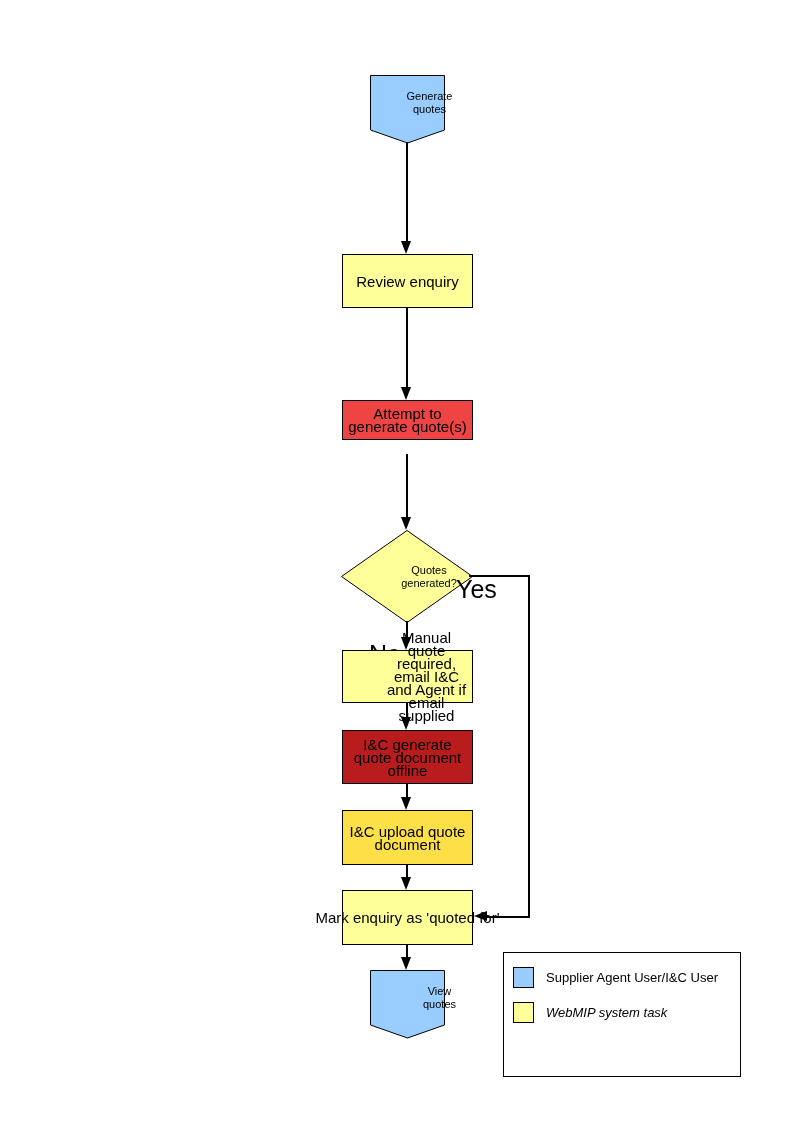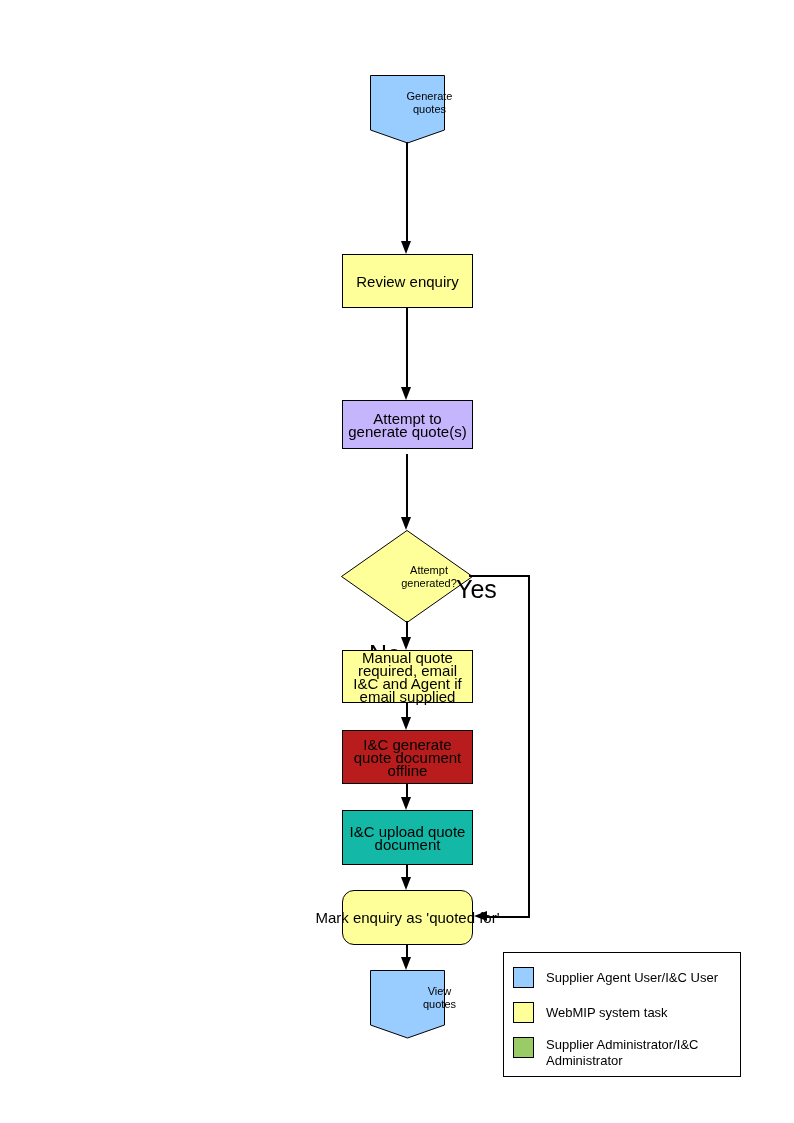--- a/index.html
+++ b/index.html
@@ -12,21 +12,21 @@
   .canvas { position:relative; width:794px; height:1123px; background:#ffffff; overflow:hidden; }
 
   
   .node {
     position:absolute; width:131px;
     border:1px solid #000;
     display:flex; align-items:center; justify-content:center;
     text-align:center; font-size:15px; line-height:13px;
     padding:2px;
   }
-  .node.nowrap { white-space:nowrap; padding:2px 0;border-radius:12px; }
+  .node.nowrap { white-space:nowrap; padding:2px 0; }
 
   
   .shape { position:absolute; }
   .shape svg { display:block; }
   .shape .shape-label {
     position:absolute; left:0; right:0;
     display:flex; align-items:center; justify-content:center;
     text-align:center; font-size:11px; line-height:13px;padding-left:44px;
   }
   .pent-label { top:0; height:55px; }
@@ -52,21 +52,21 @@
   .branch { position:absolute; font-size:25px; line-height:25px; }
 
   
   .legend {
     position:absolute; left:503px; top:952px;
     width:238px; height:125px;
     border:1px solid #000; background:#fff;
   }
   .legend-row {
     position:absolute; left:9px; right:6px;
-    display:flex; align-items:center; gap:12px;
+    display:flex; align-items:center; gap:12px;text-align:center;
   }
   .legend-row.top-align { align-items:flex-start; }
   .swatch { width:21px; height:21px; border:1px solid #000; flex:0 0 auto; }
   .legend-label { font-size:13px; line-height:16px; }
 </style>
 </head>
 <body>
 
 <div class="canvas">
 
@@ -78,55 +78,55 @@
   </div>
 
   <div class="vline" style="left:406px; top:142px; height:100px;"></div>
   <div class="ah-down" style="left:401px; top:241px;"></div>
 
   <div class="node" style="left: 342px; top: 254px; height: 54px; background-color: rgb(255, 255, 153);">Review enquiry</div>
 
   <div class="vline" style="left:406px; top:307px; height:81px;"></div>
   <div class="ah-down" style="left:401px; top:387px;"></div>
 
-  <div class="node" style="left: 342px; top: 400px; height: 49px; background-color: #c4b5fd;">Attempt to generate quote(s)</div>
+  <div class="node" style="left: 342px; top: 400px; height: 40px; background-color: #ef4444;">Attempt to generate quote(s)</div>
 
   <div class="vline" style="left:406px; top:454px; height:64px;"></div>
   <div class="ah-down" style="left:401px; top:517px;"></div>
 
   <div class="shape" style="left:341px; top:530px; width:132px; height:93px;">
     <svg width="132" height="93" viewBox="0 0 132 93">
       <polygon points="66,0.5 131.5,46.5 66,92.5 0.5,46.5" stroke="#000" stroke-width="1" style="fill: rgb(255, 255, 153);"></polygon>
     </svg>
     <div class="shape-label diamond-label">
-      <span>Attempt generated?</span>
+      <span>Quotes generated?</span>
     </div>
   </div>
 
   <div class="branch" style="left:456px; top:577px;">Yes</div>
   <div class="hline" style="left:469px; top:575px; width:60px;"></div>
   <div class="vline" style="left:528px; top:575px; height:343px;"></div>
   <div class="hline" style="left:487px; top:916px; width:42px;"></div>
   <div class="ah-left" style="left:474px; top:911px;"></div>
 
   <div class="branch" style="left:369px; top:642px;">No</div>
   <div class="vline" style="left:406px; top:621px; height:17px;"></div>
   <div class="ah-down" style="left:401px; top:637px;"></div>
 
-  <div class="node" style="left: 342px; top: 650px; height: 53px; background-color: rgb(255, 255, 153);">Manual quote required, email I&amp;C and Agent if email supplied</div>
+  <div class="node" style="left: 342px; top: 650px; height: 53px; background-color: rgb(255, 255, 153); padding-left: 40px;">Manual quote required, email I&amp;C and Agent if email supplied</div>
 
   <div class="vline" style="left:406px; top:702px; height:16px;"></div>
   <div class="ah-down" style="left:401px; top:717px;"></div>
 
   <div class="node" style="left: 342px; top: 730px; height: 54px; background-color: #b91c1c;">I&amp;C generate quote document offline</div>
 
   <div class="vline" style="left:406px; top:783px; height:15px;"></div>
   <div class="ah-down" style="left:401px; top:797px;"></div>
 
-  <div class="node" style="left: 342px; top: 810px; height: 55px; background-color: #14b8a6;">I&amp;C upload quote document</div>
+  <div class="node" style="left: 342px; top: 810px; height: 55px; background-color: #fde047;">I&amp;C upload quote document</div>
 
   <div class="vline" style="left:406px; top:864px; height:14px;"></div>
   <div class="ah-down" style="left:401px; top:877px;"></div>
 
   <div class="node nowrap" style="left: 342px; top: 890px; height: 55px; background-color: rgb(255, 255, 153);">Mark enquiry as 'quoted for'</div>
 
   <div class="vline" style="left:406px; top:944px; height:14px;"></div>
   <div class="ah-down" style="left:401px; top:957px;"></div>
 
   <div class="shape" style="left:370px; top:970px; width:95px; height:69px;">
@@ -134,23 +134,19 @@
       <polygon points="0.5,0.5 74.5,0.5 74.5,55 37.5,68 0.5,55" stroke="#000" stroke-width="1" style="fill: rgb(153, 204, 255);"></polygon>
     </svg>
     <div class="shape-label pent-label">View quotes</div>
   </div>
 
   <div class="legend">
     <div class="legend-row" style="top:14px;">
       <div class="swatch" style="background-color: rgb(153, 204, 255);"></div>
       <div class="legend-label">Supplier Agent User/I&amp;C User</div>
     </div>
-    <div class="legend-row" style="top:49px;">
+    <div class="legend-row" style="top:49px;font-style:italic;">
       <div class="swatch" style="background-color: rgb(255, 255, 153);"></div>
       <div class="legend-label">WebMIP system task</div>
-    </div>
-    <div class="legend-row top-align" style="top:84px;">
-      <div class="swatch" style="background-color: rgb(153, 204, 102);"></div>
-      <div class="legend-label">Supplier Administrator/I&amp;C Administrator</div>
     </div>
   </div>
 
 </div>
 
 </body></html>

